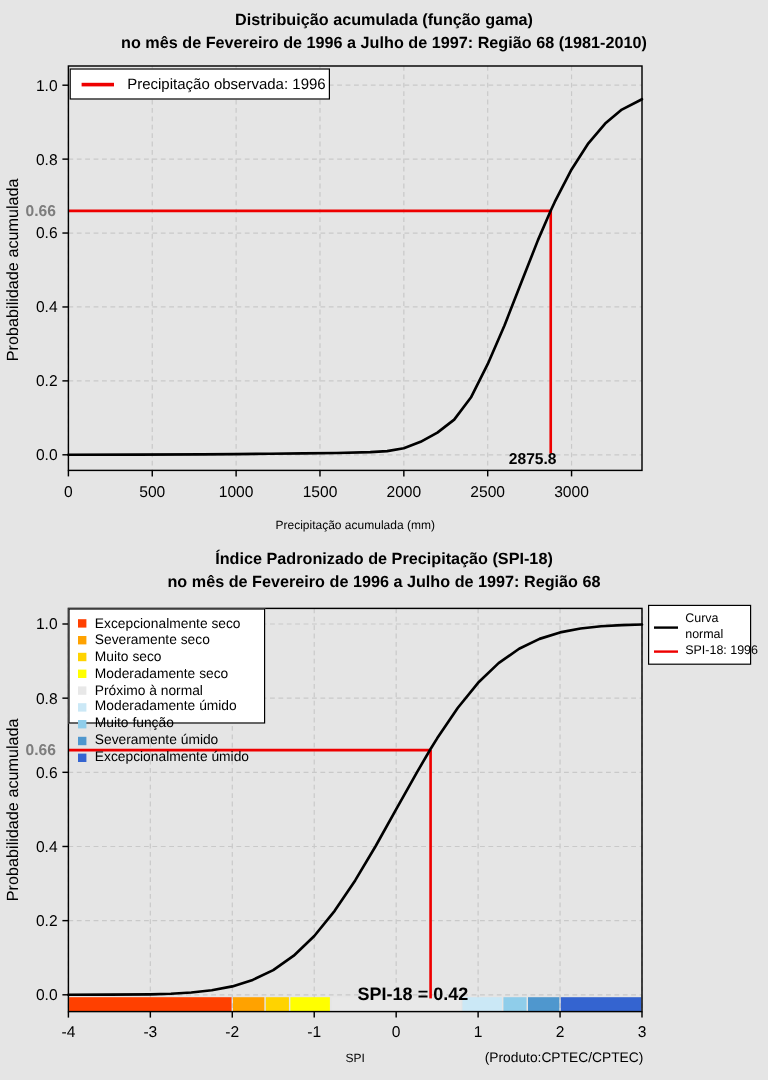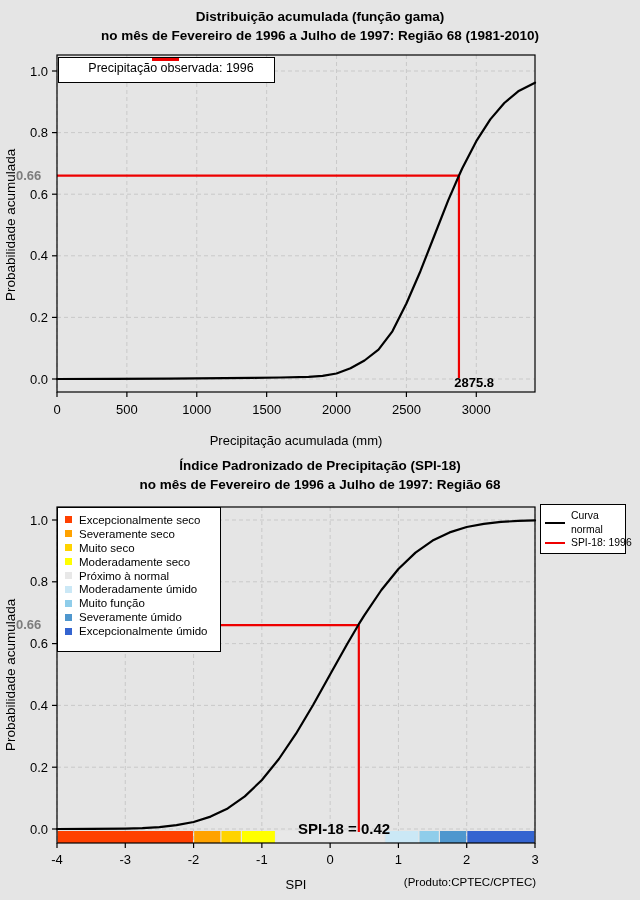--- a/index.html
+++ b/index.html
@@ -2,40 +2,40 @@
 <html><head>
 <meta charset="utf-8">
 <style>
   html,body{margin:0;padding:0;background:#fff;}
   #canvas{
     position:relative;width:640px;height:900px;background:#e5e5e5;
     font-family:"Liberation Sans", sans-serif;color:#000;overflow:hidden;
   }
   .abs{position:absolute;}
   .chart-title{width:640px;text-align:center;font-weight:bold;font-size:13.5px;line-height:18.5px;}
-  .xaxis-label{left:57px;width:478px;text-align:center;font-size:13px;}
+  .xaxis-label{left:57px;width:478px;text-align:center;font-size:10px;}
   .yaxis-label{
     left:2px;width:17px;display:flex;align-items:center;justify-content:center;
     writing-mode:vertical-rl;transform:rotate(180deg);font-size:13.5px;white-space:nowrap;
   }
   svg{position:absolute;left:0;top:0;}
-  .legend-box{border:1px solid #000;background:#fff;box-sizing:border-box;flex-direction:column;}
+  .legend-box{border:1px solid #000;background:#fff;box-sizing:border-box;}
   #legend-top{left:58px;top:57px;width:217px;height:26px;display:flex;align-items:center;padding-left:9px;}
   #legend-top .sample{width:27px;height:3px;margin-right:11px;flex:0 0 auto;}
   #legend-top .lbl{font-size:12.5px;white-space:nowrap;}
-  #legend-categories{left:57px;top:507px;width:164px;height:145px;padding:5px 0 0 7px;}
+  #legend-categories{left:57px;top:507px;width:164px;height:96px;padding:5px 0 0 7px;}
   .cat-item{display:flex;align-items:center;height:13.9px;}
   .cat-swatch{width:7px;height:7px;margin-right:7px;flex:0 0 auto;}
   .cat-label{font-size:11.5px;white-space:nowrap;}
   #legend-series{left:540px;top:504px;width:86px;padding:4px 3px 3px 4px;}
   .series-row{display:flex;align-items:center;}
   .series-sample{width:20px;height:2px;margin-right:6px;flex:0 0 auto;}
   .series-label{font-size:10.4px;line-height:13.5px;width:64px;}
-  .thr-prob{width:36px;font-size:13px;font-weight:bold;}
-  #thr-value-top{left:424px;top:375px;width:70px;text-align:right;font-size:13px;font-weight:bold;}
+  .thr-prob{width:36px;text-align:center;font-size:13px;font-weight:bold;}
+  #thr-value-top{left:424px;top:375px;width:70px;text-align:left;font-size:13px;font-weight:bold;}
   #spi-annotation{left:298px;top:820px;width:124px;text-align:left;font-size:15px;font-weight:bold;}
   #source-note{left:390px;top:876px;width:160px;text-align:center;font-size:11.5px;}
 </style>
 </head>
 <body>
 
 <div id="canvas">
 
   <div class="abs chart-title" style="top:8px;">
     <div>Distribuição acumulada (função gama)</div>

